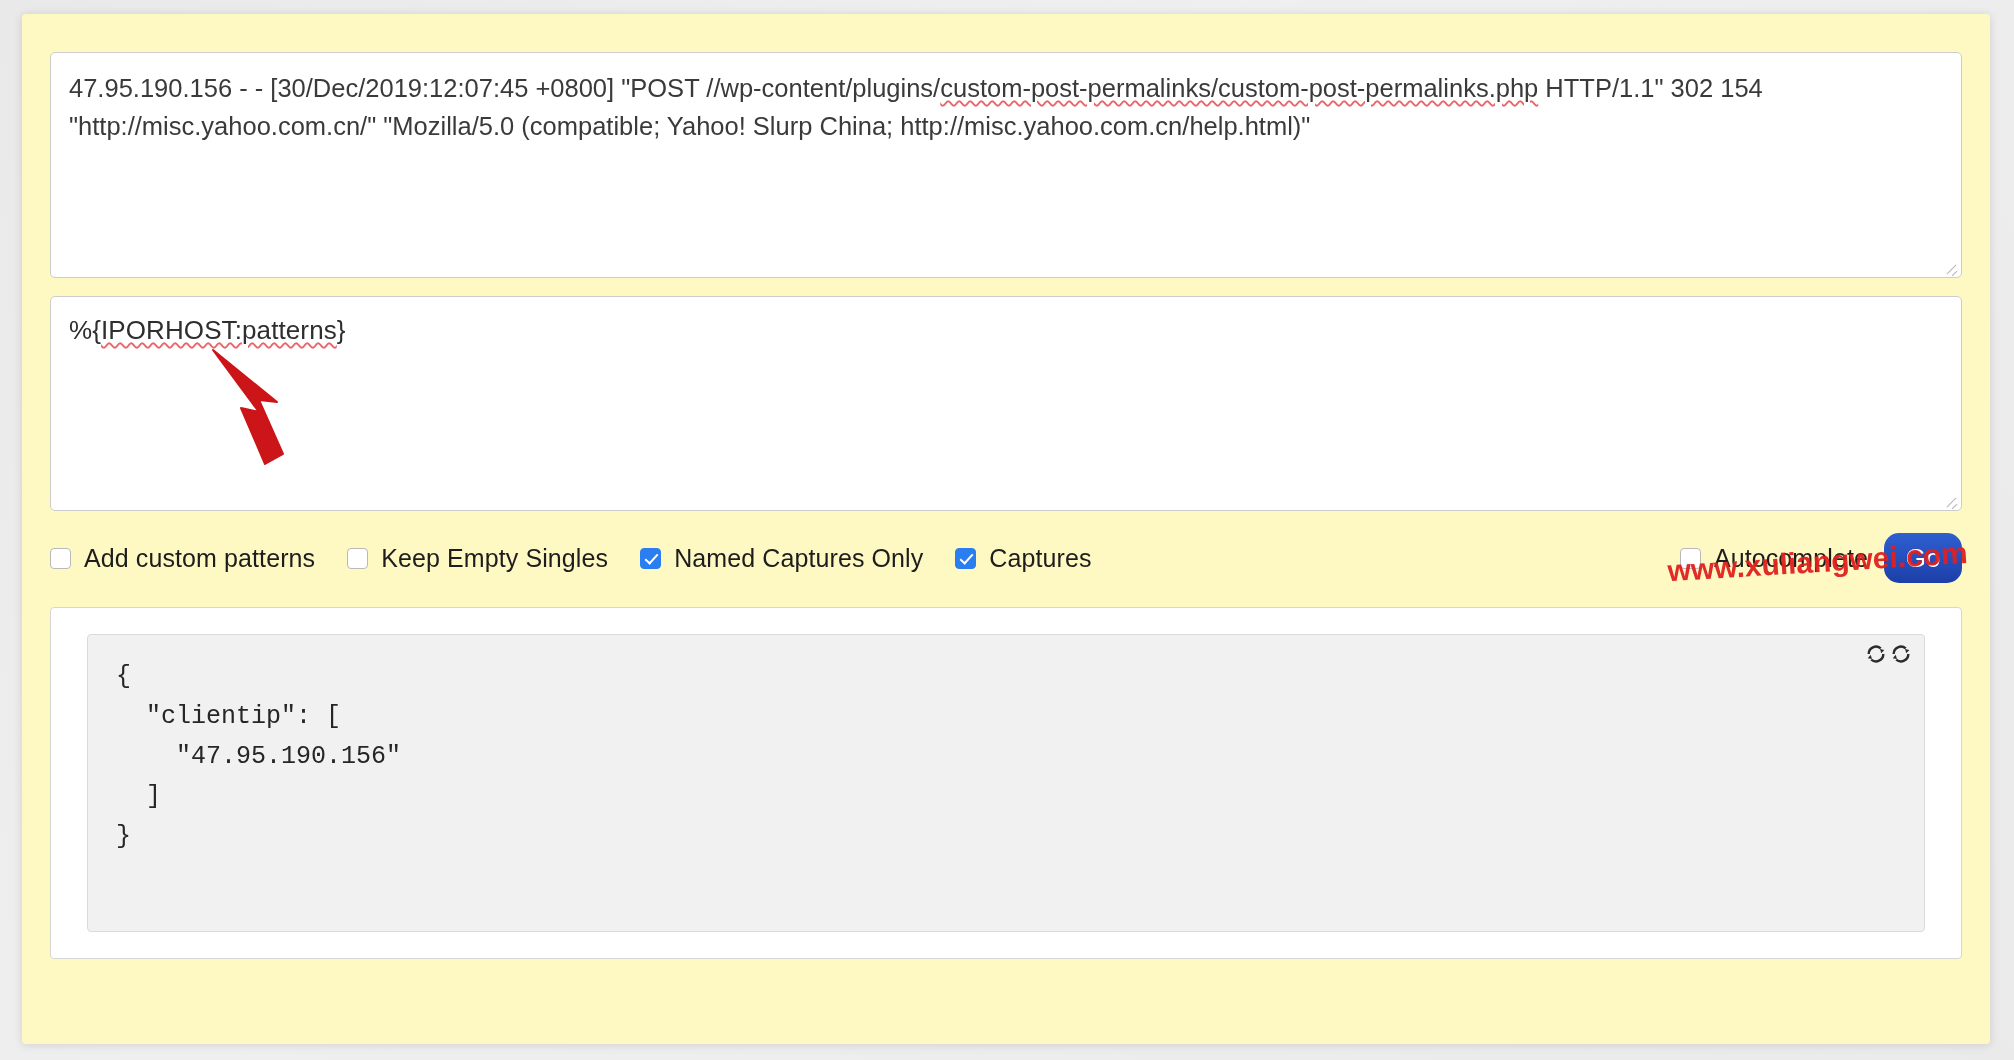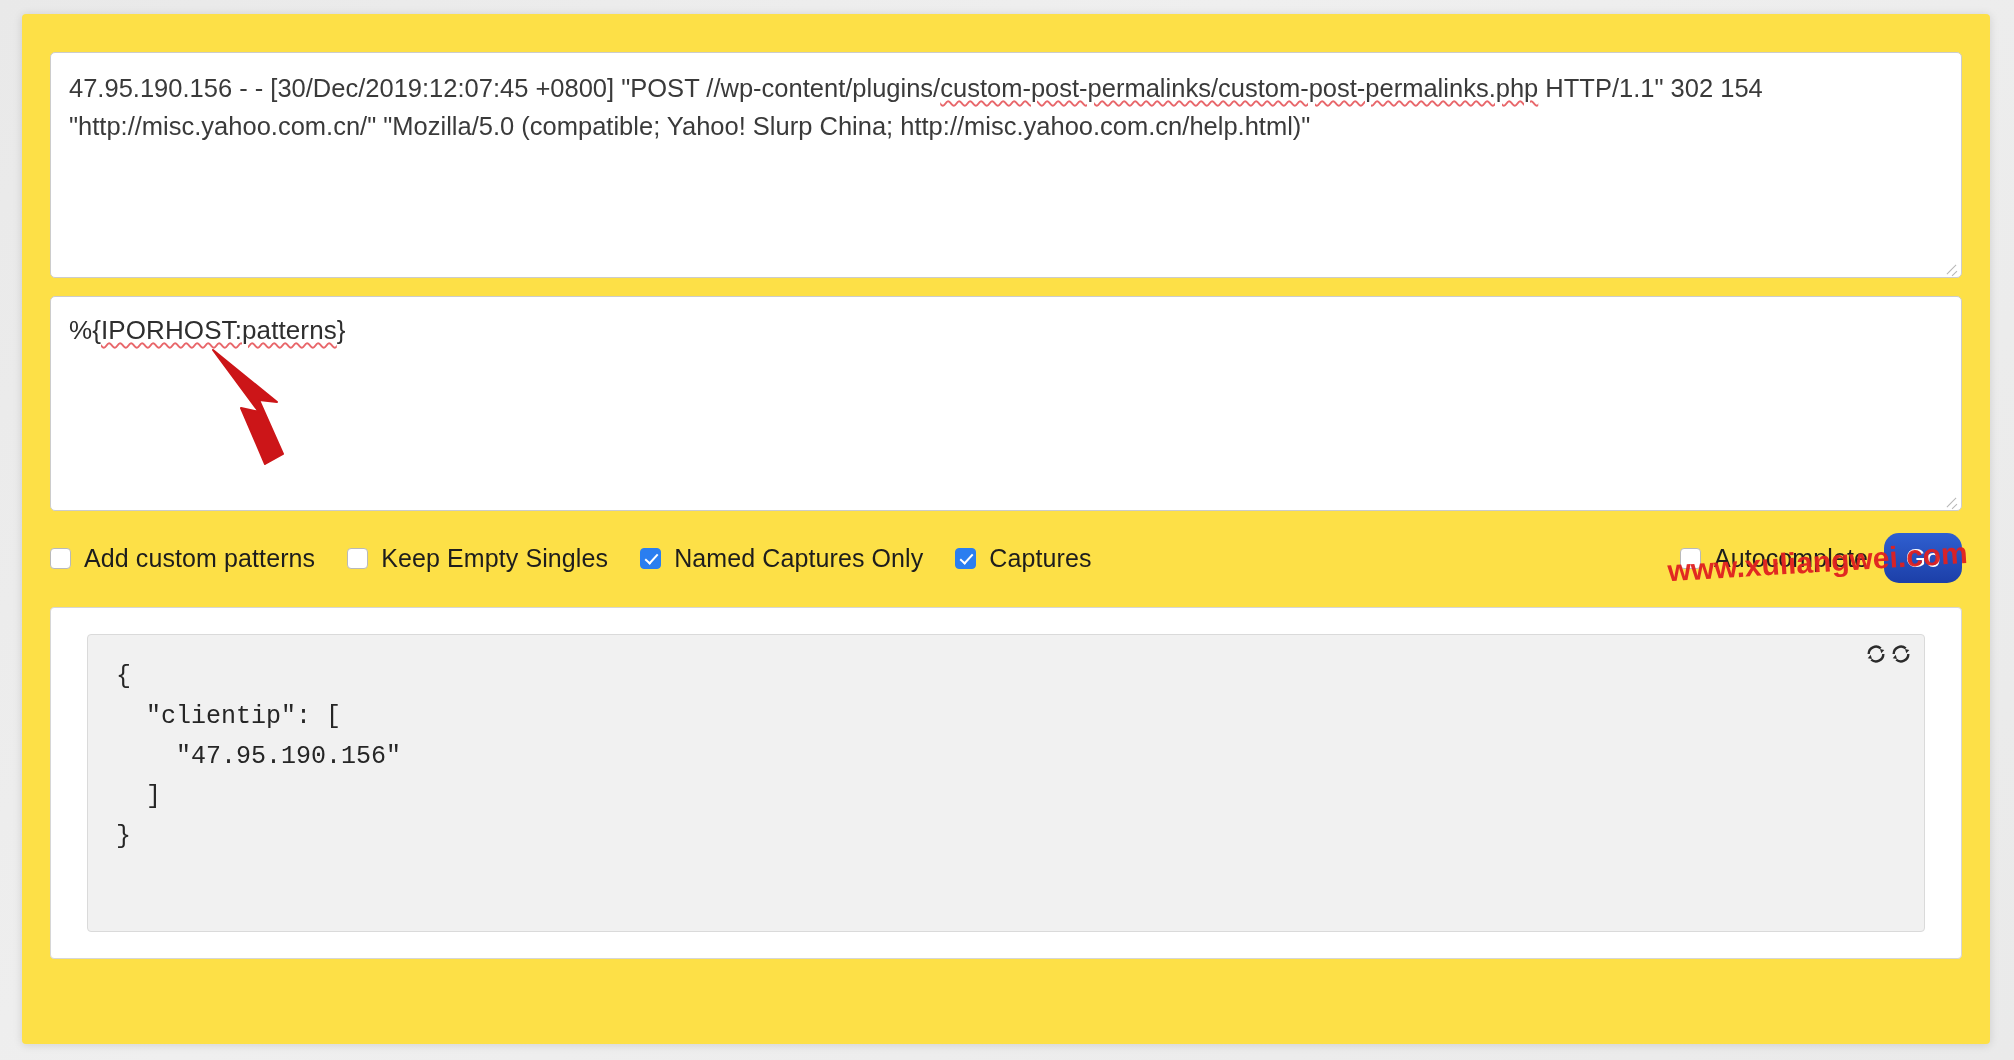--- a/index.html
+++ b/index.html
@@ -14,21 +14,21 @@
     position: absolute;
     inset: 0;
     background: linear-gradient(135deg, #e9e9e9 0%, #efefef 40%, #eaeaea 100%);
   }
   .app-card {
     position: absolute;
     left: 22px;
     top: 14px;
     width: 1968px;
     height: 1030px;
-    background: #fde047;
+    background: #fef9c3;
     border-radius: 4px;
     box-shadow: 0 1px 10px rgba(0,0,0,0.13);
   }
   .inner {
     position: absolute;
     left: 28px;
     top: 38px;
     width: 1912px;
   }
 

